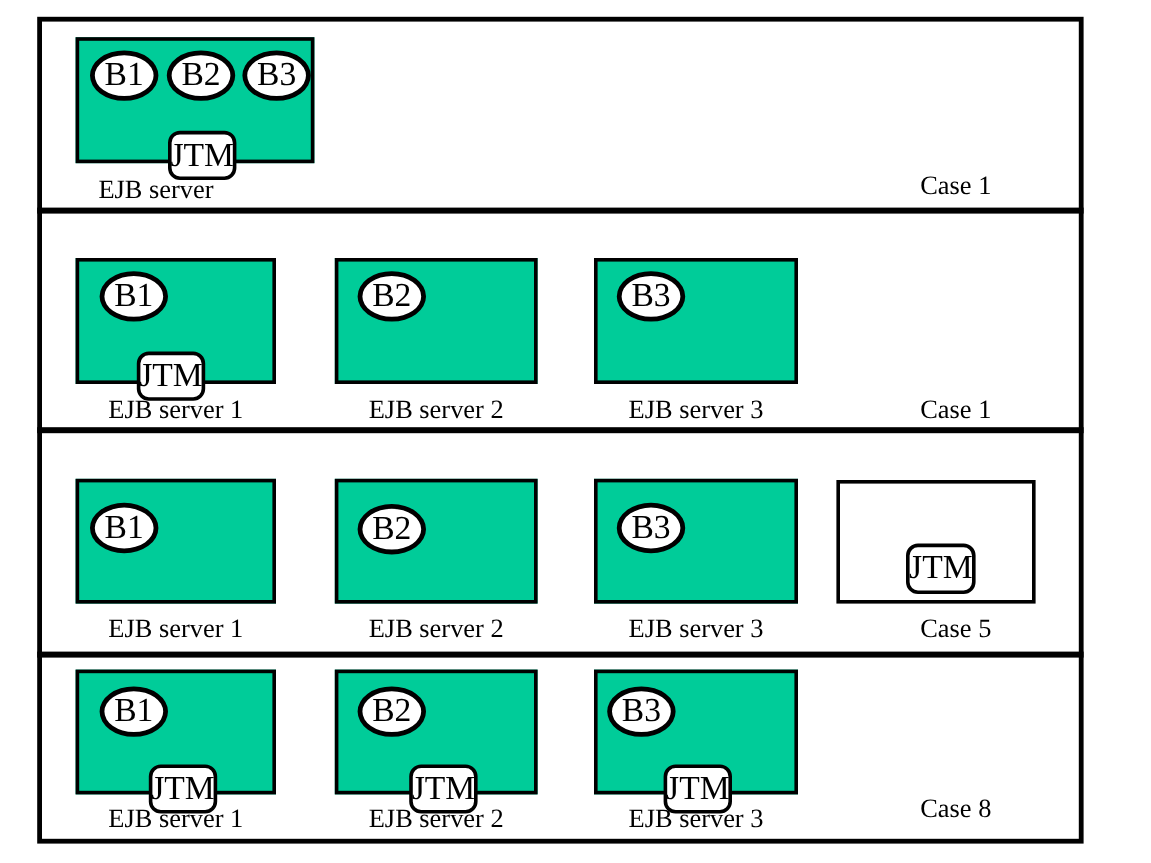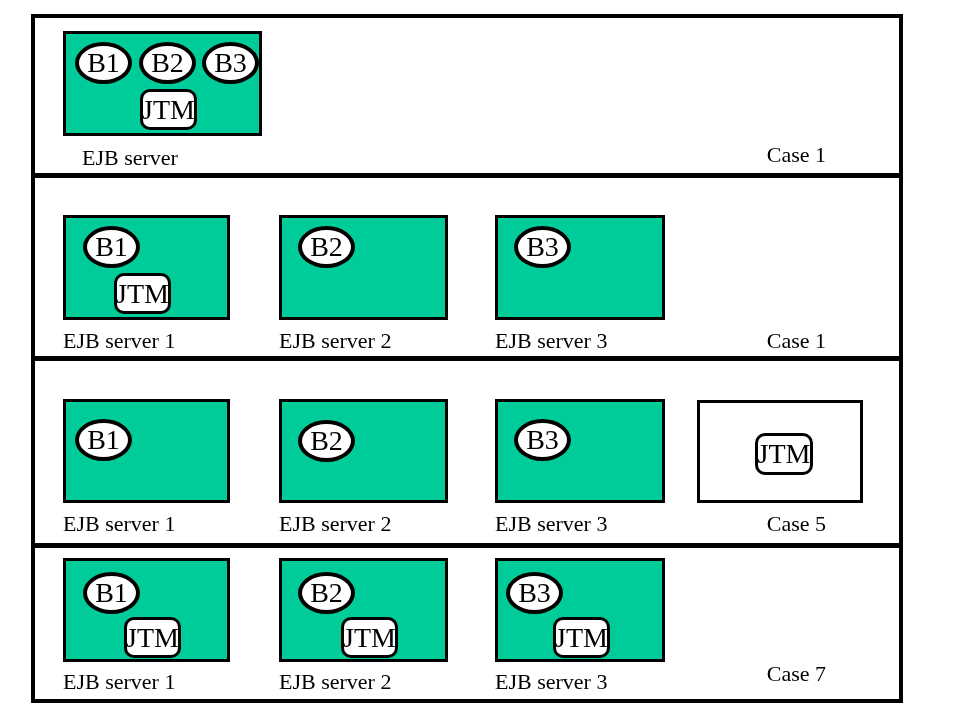--- a/index.html
+++ b/index.html
@@ -49,29 +49,29 @@
     display: flex; align-items: center; justify-content: center;
     font-size: 28px; line-height: 1;
   }
   .jtm {
     position: absolute;
     width: 57px; height: 41px;
     border: 3px solid var(--line-color, #000);
     border-radius: 10px;
     background: var(--bg-color, #FFFFFF);
     display: flex; align-items: center; justify-content: center;
-    font-size: 28px; line-height: 1;
+    font-size: 28px; line-height: 1; margin-top: 20px;
   }
   .lbl {
     position: absolute;
     font-size: 22px;
     line-height: 1.1;
     white-space: nowrap;
   }
-  .lbl.centered { }
+  .lbl.centered { text-align: center; }
   .case-lbl {
     position: absolute;
     font-size: 22px;
     line-height: 1.1;
     text-align: center;
     white-space: nowrap;
   }
 </style>
 </head>
 <body>
@@ -132,15 +132,15 @@
     <div class="bean" style="left:16px; top:11px">B2</div>
     <div class="jtm" style="left:59px; top:56px">JTM</div>
   </div>
   <div class="server" style="left:495px; top:558px; width:170px; height:104px">
     <div class="bean" style="left:8px; top:11px">B3</div>
     <div class="jtm" style="left:55px; top:56px">JTM</div>
   </div>
   <div class="lbl centered" style="left:63px; top:670px; width:167px">EJB server 1</div>
   <div class="lbl centered" style="left:279px; top:670px; width:169px">EJB server 2</div>
   <div class="lbl centered" style="left:495px; top:670px; width:170px">EJB server 3</div>
-  <div class="case-lbl" style="left:700px; top:662px; width:193px">Case 7</div>
+  <div class="case-lbl" style="left:700px; top:662px; width:193px">Case 8</div>
 
 </div>
 
 </body></html>

